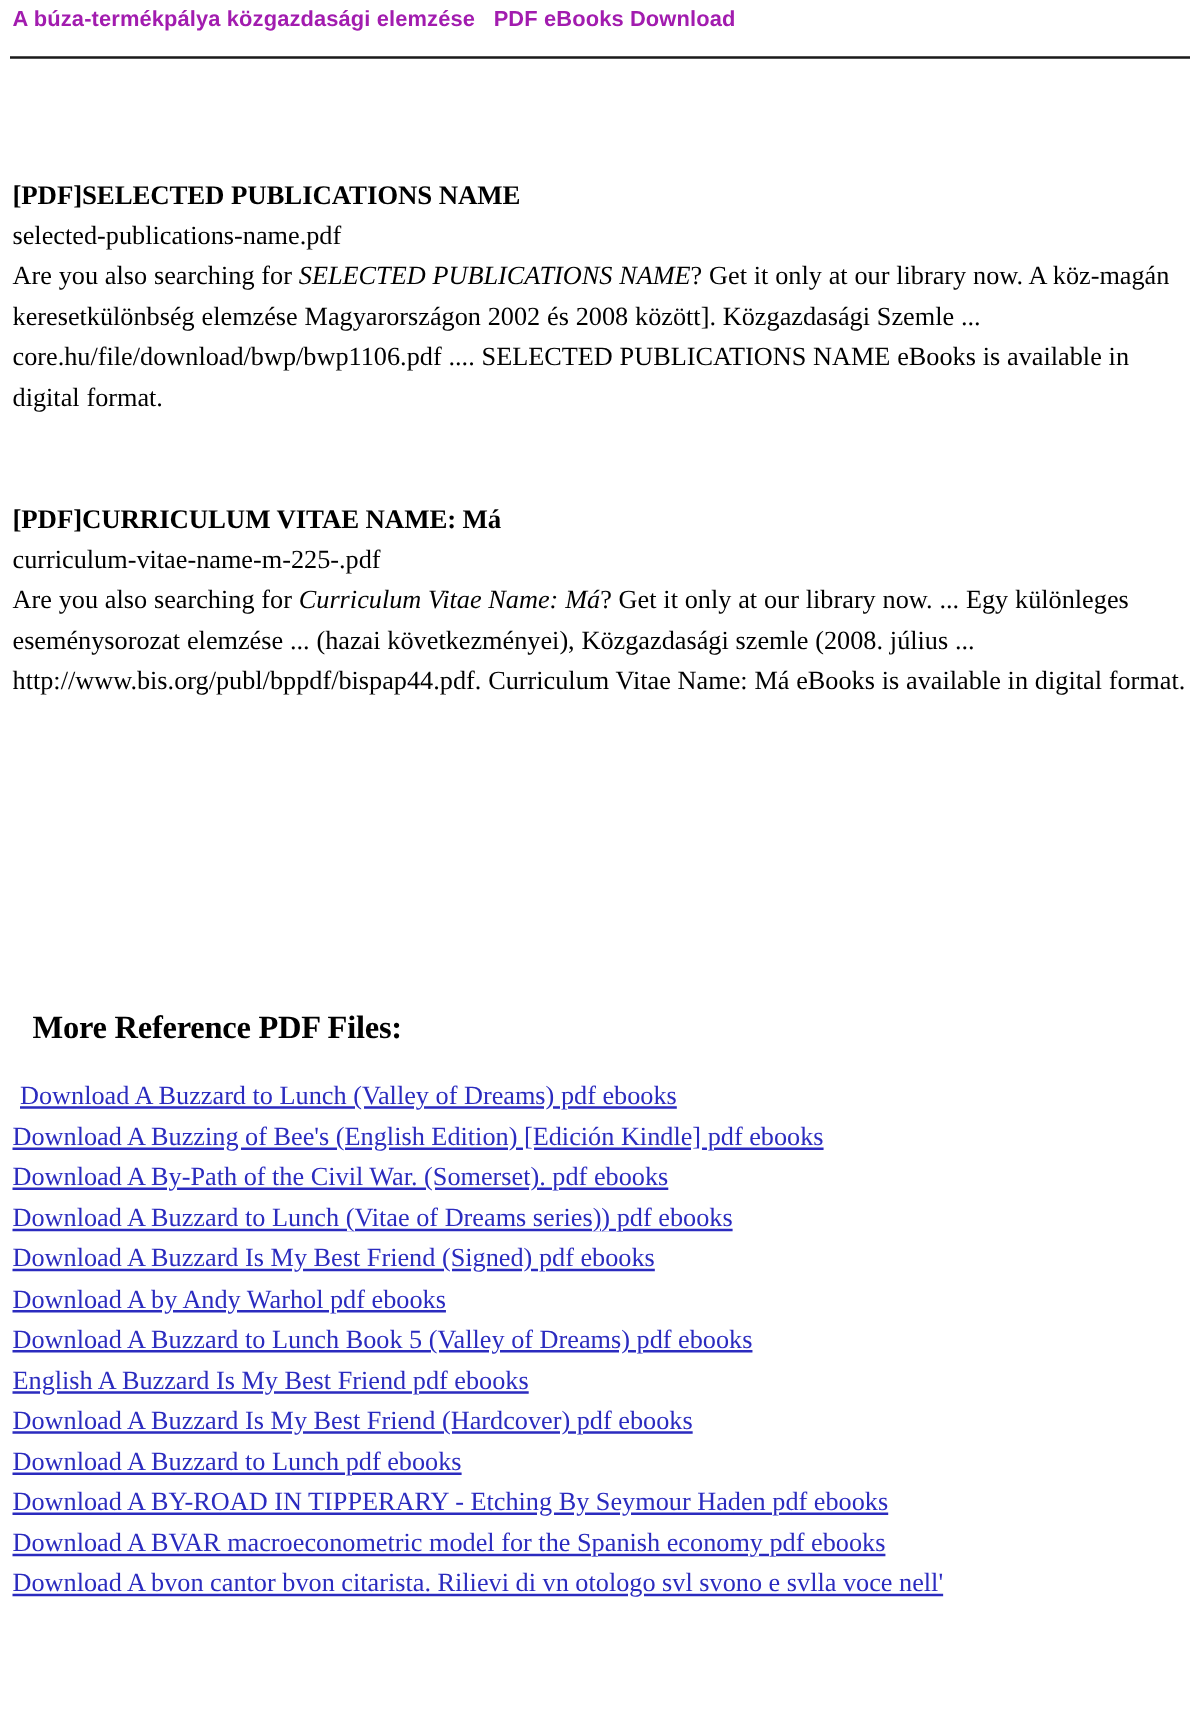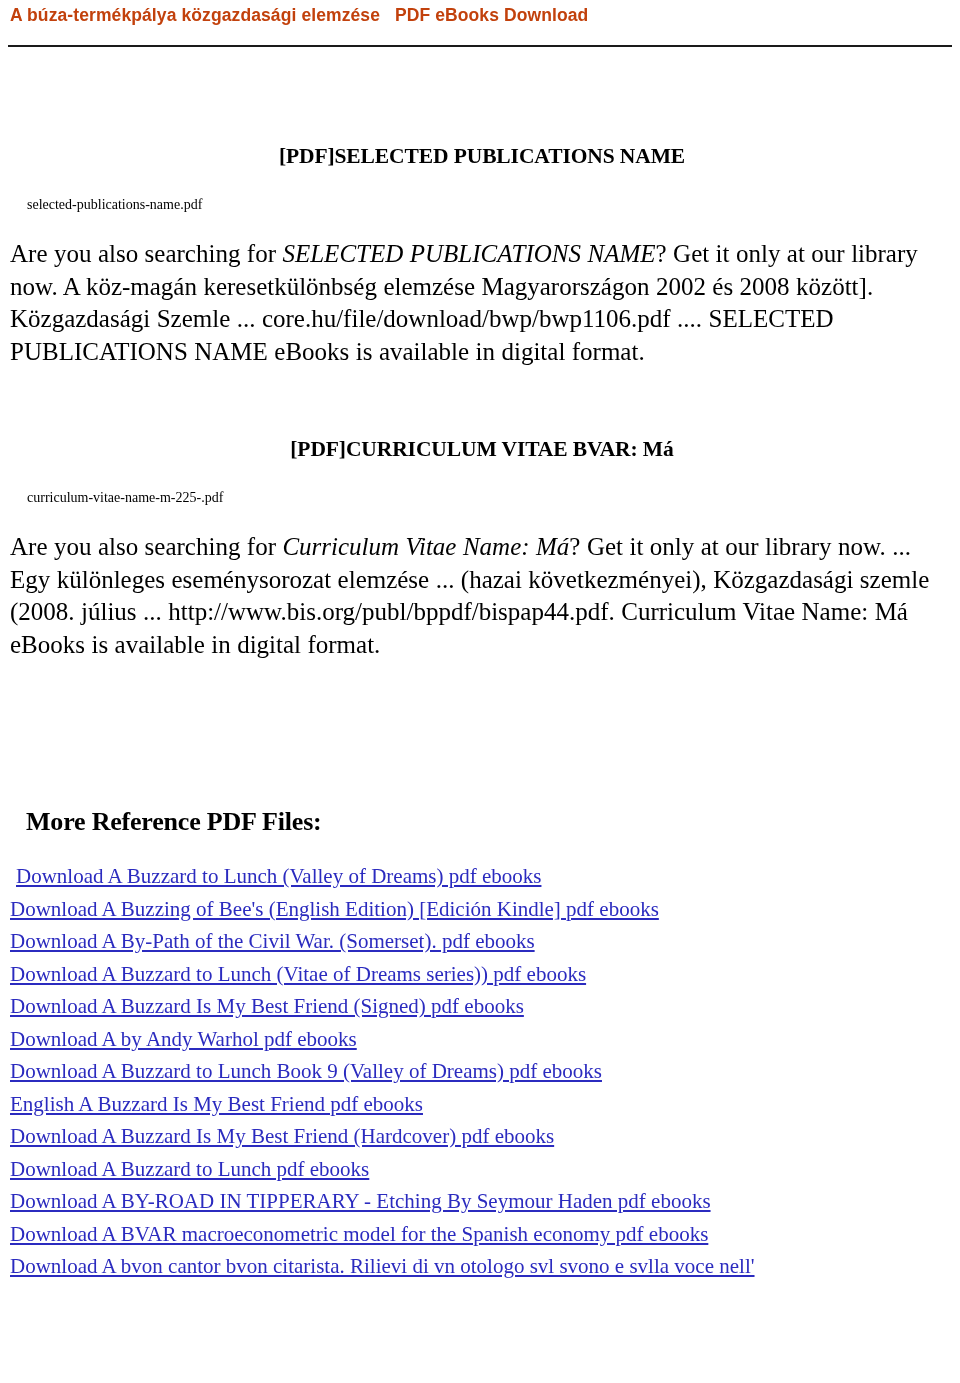--- a/index.html
+++ b/index.html
@@ -28,21 +28,21 @@
   .doc-header {
     position: absolute;
     left: 10px;
     top: 4px;
     width: 940px;
     font-family: "Liberation Sans", "DejaVu Sans", sans-serif;
     font-weight: bold;
     font-size: 17.5px;
     line-height: 22px;
     letter-spacing: 0.1px;
-    color: #c2410c;
+    color: #a21caf;
     white-space: pre;
   }
 
   .header-rule {
     position: absolute;
     left: 8px;
     top: 45px;
     width: 944px;
     height: 2px;
     background: #1a1a1a;
@@ -60,31 +60,30 @@
     margin: 0 0 33px 0;
   }
 
   .entry-title {
     font-family: "Liberation Serif", "DejaVu Serif", serif;
     font-weight: bold;
     font-size: 21.5px;
     line-height: 32px;
     margin: 0;
     letter-spacing: -0.1px;
-    text-align: center;
   }
 
   .entry-file {
-    font-size: 14px;
+    font-size: 21px;
     line-height: 32px;
-    margin: 17px;
+    margin: 0;
   }
 
   .entry-body {
-    font-size: 25px;
+    font-size: 21px;
     line-height: 32.5px;
     margin: 0;
     text-align: left;
     word-spacing: 0.2px;
   }
 
   .entry-body em {
     font-style: italic;
   }
 
@@ -146,37 +145,37 @@
 
     <div class="entry">
       <p class="entry-title">[PDF]SELECTED PUBLICATIONS NAME</p>
       <p class="entry-file">selected-publications-name.pdf</p>
       <p class="entry-body"><span>Are you also searching for </span><em>SELECTED PUBLICATIONS NAME</em><span>? Get it only at our library now. A köz-magán keresetkülönbség elemzése Magyarországon 2002 és 2008 között]. Közgazdasági Szemle ... core.hu/file/download/bwp/bwp1106.pdf .... SELECTED PUBLICATIONS NAME eBooks is available in digital format.</span></p>
     </div>
 
     <div class="spacer-block"></div>
 
     <div class="entry">
-      <p class="entry-title">[PDF]CURRICULUM VITAE BVAR: Má</p>
+      <p class="entry-title">[PDF]CURRICULUM VITAE NAME: Má</p>
       <p class="entry-file">curriculum-vitae-name-m-225-.pdf</p>
       <p class="entry-body"><span>Are you also searching for </span><em>Curriculum Vitae Name: Má</em><span>? Get it only at our library now. ... Egy különleges eseménysorozat elemzése ... (hazai következményei), Közgazdasági szemle (2008. július ... http://www.bis.org/publ/bppdf/bispap44.pdf. Curriculum Vitae Name: Má eBooks is available in digital format.</span></p>
     </div>
 
   </div>
 
   <h2 class="more-heading">More Reference PDF Files:</h2>
 
   <ul class="link-list">
     <li class="indented"><a class="ref-link" href="#">Download A Buzzard to Lunch (Valley of Dreams) pdf ebooks</a></li>
     <li><a class="ref-link" href="#">Download A Buzzing of Bee's (English Edition) [Edición Kindle] pdf ebooks</a></li>
     <li><a class="ref-link" href="#">Download A By-Path of the Civil War. (Somerset). pdf ebooks</a></li>
     <li><a class="ref-link" href="#">Download A Buzzard to Lunch (Vitae of Dreams series)) pdf ebooks</a></li>
     <li><a class="ref-link" href="#">Download A Buzzard Is My Best Friend (Signed) pdf ebooks</a></li>
     <li><a class="ref-link" href="#">Download A by Andy Warhol pdf ebooks</a></li>
-    <li><a class="ref-link" href="#">Download A Buzzard to Lunch Book 9 (Valley of Dreams) pdf ebooks</a></li>
+    <li><a class="ref-link" href="#">Download A Buzzard to Lunch Book 5 (Valley of Dreams) pdf ebooks</a></li>
     <li><a class="ref-link" href="#">English A Buzzard Is My Best Friend pdf ebooks</a></li>
     <li><a class="ref-link" href="#">Download A Buzzard Is My Best Friend (Hardcover) pdf ebooks</a></li>
     <li><a class="ref-link" href="#">Download A Buzzard to Lunch pdf ebooks</a></li>
     <li><a class="ref-link" href="#">Download A BY-ROAD IN TIPPERARY - Etching By Seymour Haden pdf ebooks</a></li>
     <li><a class="ref-link" href="#">Download A BVAR macroeconometric model for the Spanish economy pdf ebooks</a></li>
     <li><a class="ref-link" href="#">Download A bvon cantor bvon citarista. Rilievi di vn otologo svl svono e svlla voce nell'</a></li>
   </ul>
 
 </div>
 

